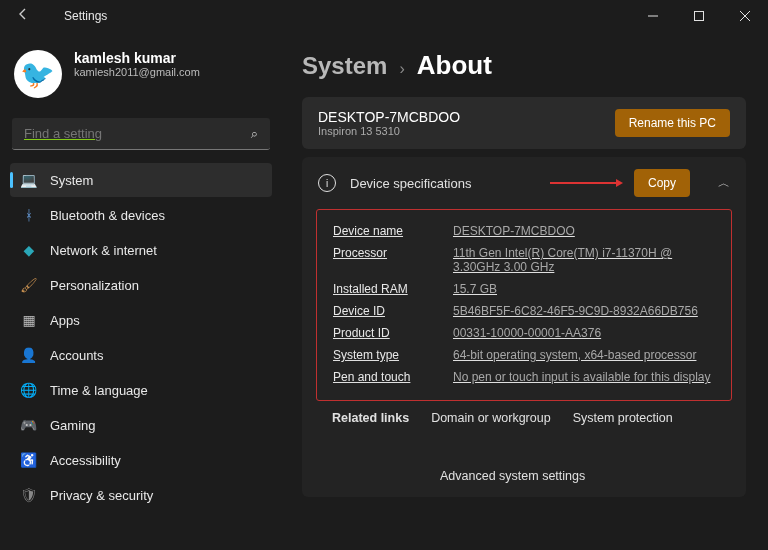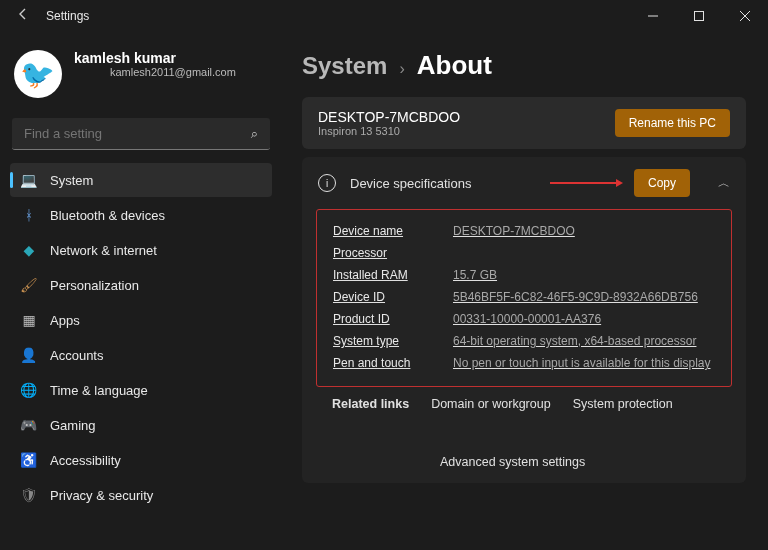--- a/index.html
+++ b/index.html
@@ -1,31 +1,31 @@
 <!DOCTYPE html>
 <html><head>
 <meta charset="utf-8">
 <style>
 * { margin: 0; padding: 0; box-sizing: border-box; }
 body { font-family: "Segoe UI", Arial, sans-serif; background: #1c1c1c; color: #e0e0e0; width: 768px; height: 550px; overflow: hidden; }
-.titlebar { display: flex; align-items: center; height: 32px; padding: 0 0 0 8px; }
+.titlebar { display: flex; align-items: center; height: 32px; padding: 0 0 0 8px; gap: 18px; }
 .titlebar .back { width: 30px; text-align: center; color: #ccc; cursor: pointer; }
 .titlebar .title { margin-left: 8px; font-size: 12px; color: #e8e8e8; }
 .winbtns { margin-left: auto; display: flex; }
 .winbtn { width: 46px; height: 32px; display: flex; align-items: center; justify-content: center; color: #e0e0e0; cursor: pointer; }
 .winbtn svg { stroke: #e0e0e0; }
 .app { display: flex; height: calc(550px - 32px); }
 .sidebar { width: 282px; padding: 8px 8px 0 8px; display: flex; flex-direction: column; }
 .profile { display: flex; align-items: flex-start; padding: 10px 6px 16px 6px; gap: 12px; }
 .avatar { width: 48px; height: 48px; border-radius: 50%; background: #fff; display: flex; align-items: center; justify-content: center; font-size: 28px; }
 .avatar::after { content: "🐦"; }
 .profile-text .name { font-size: 14px; font-weight: 600; color: #fff; }
-.profile-text .email { font-size: 11px; color: #bbb; margin-left: 36px; }
+.profile-text .email { font-size: 11px; color: #bbb; }
 .search { position: relative; margin: 4px 4px 12px 4px; }
-.search input { width: 100%; background: #2a2a2a; border: none; border-bottom: 1px solid #777; color: #ef4444; font-size: 13px; padding: 8px 24px 8px 12px; border-radius: 3px; outline: none; }
+.search input { width: 100%; background: #2a2a2a; border: none; border-bottom: 1px solid #777; color: #84cc16; font-size: 13px; padding: 8px 24px 8px 12px; border-radius: 3px; outline: none; text-decoration: underline; }
 .search .sicon { position: absolute; right: 12px; top: 50%; transform: translateY(-50%); color: #ccc; font-size: 13px; }
 .navlist { overflow-y: auto; flex: 1; }
 .nav { display: flex; align-items: center; gap: 12px; padding: 9px 10px; margin: 1px 2px; border-radius: 4px; font-size: 13px; color: #e8e8e8; cursor: pointer; position: relative; }
 .nav.active { background: #2d2d2d; }
 .nav.active::before { content: ""; position: absolute; left: 0; top: 9px; bottom: 9px; width: 3px; background: #4cc2ff; border-radius: 2px; }
 .nav .nicon { width: 18px; text-align: center; font-size: 14px; }
 .content { flex: 1; padding: 18px 22px 0 20px; overflow-y: auto; }
 .breadcrumb { display: flex; align-items: baseline; gap: 12px; margin-bottom: 16px; }
 .bc1 { font-size: 24px; font-weight: 600; color: #b8b8b8; }
 .bcchev { color: #888; font-size: 16px; }
@@ -162,20 +162,21 @@
         <button class="btn">Copy</button>
         <span class="chev">︿</span>
       </div>
       <div class="spec-box" id="spec-box">
           <div class="spec-row">
             <div class="spec-label">Device name</div>
             <div class="spec-val">DESKTOP-7MCBDOO</div>
           </div>
           <div class="spec-row">
             <div class="spec-label">Processor</div>
+            <div class="spec-val">11th Gen Intel(R) Core(TM) i7-11370H @ 3.30GHz   3.00 GHz</div>
           </div>
           <div class="spec-row">
             <div class="spec-label">Installed RAM</div>
             <div class="spec-val">15.7 GB</div>
           </div>
           <div class="spec-row">
             <div class="spec-label">Device ID</div>
             <div class="spec-val">5B46BF5F-6C82-46F5-9C9D-8932A66DB756</div>
           </div>
           <div class="spec-row">

